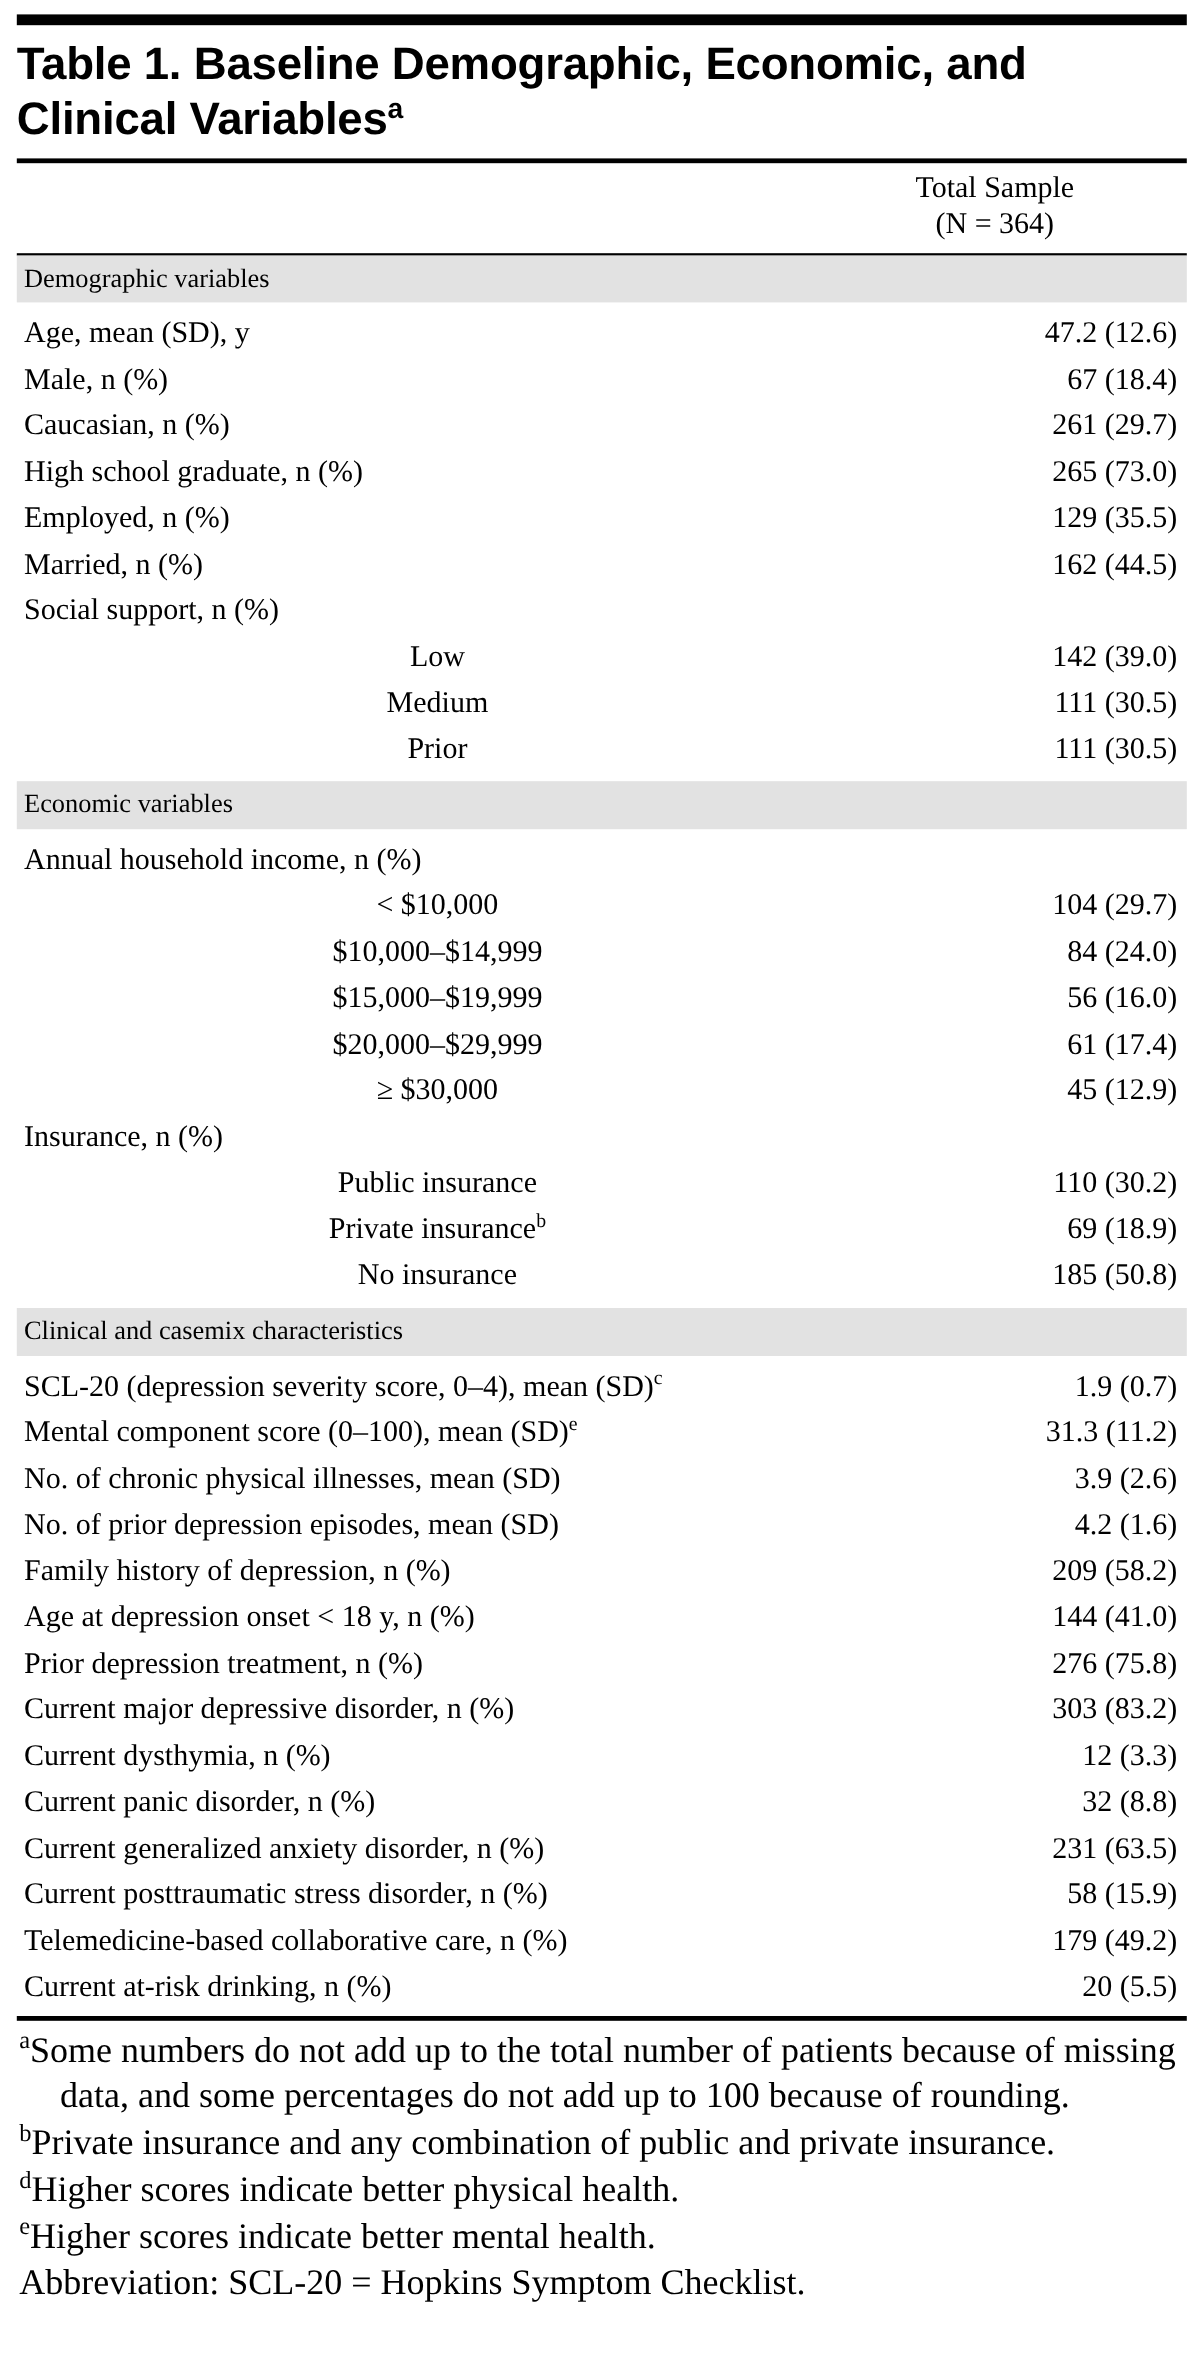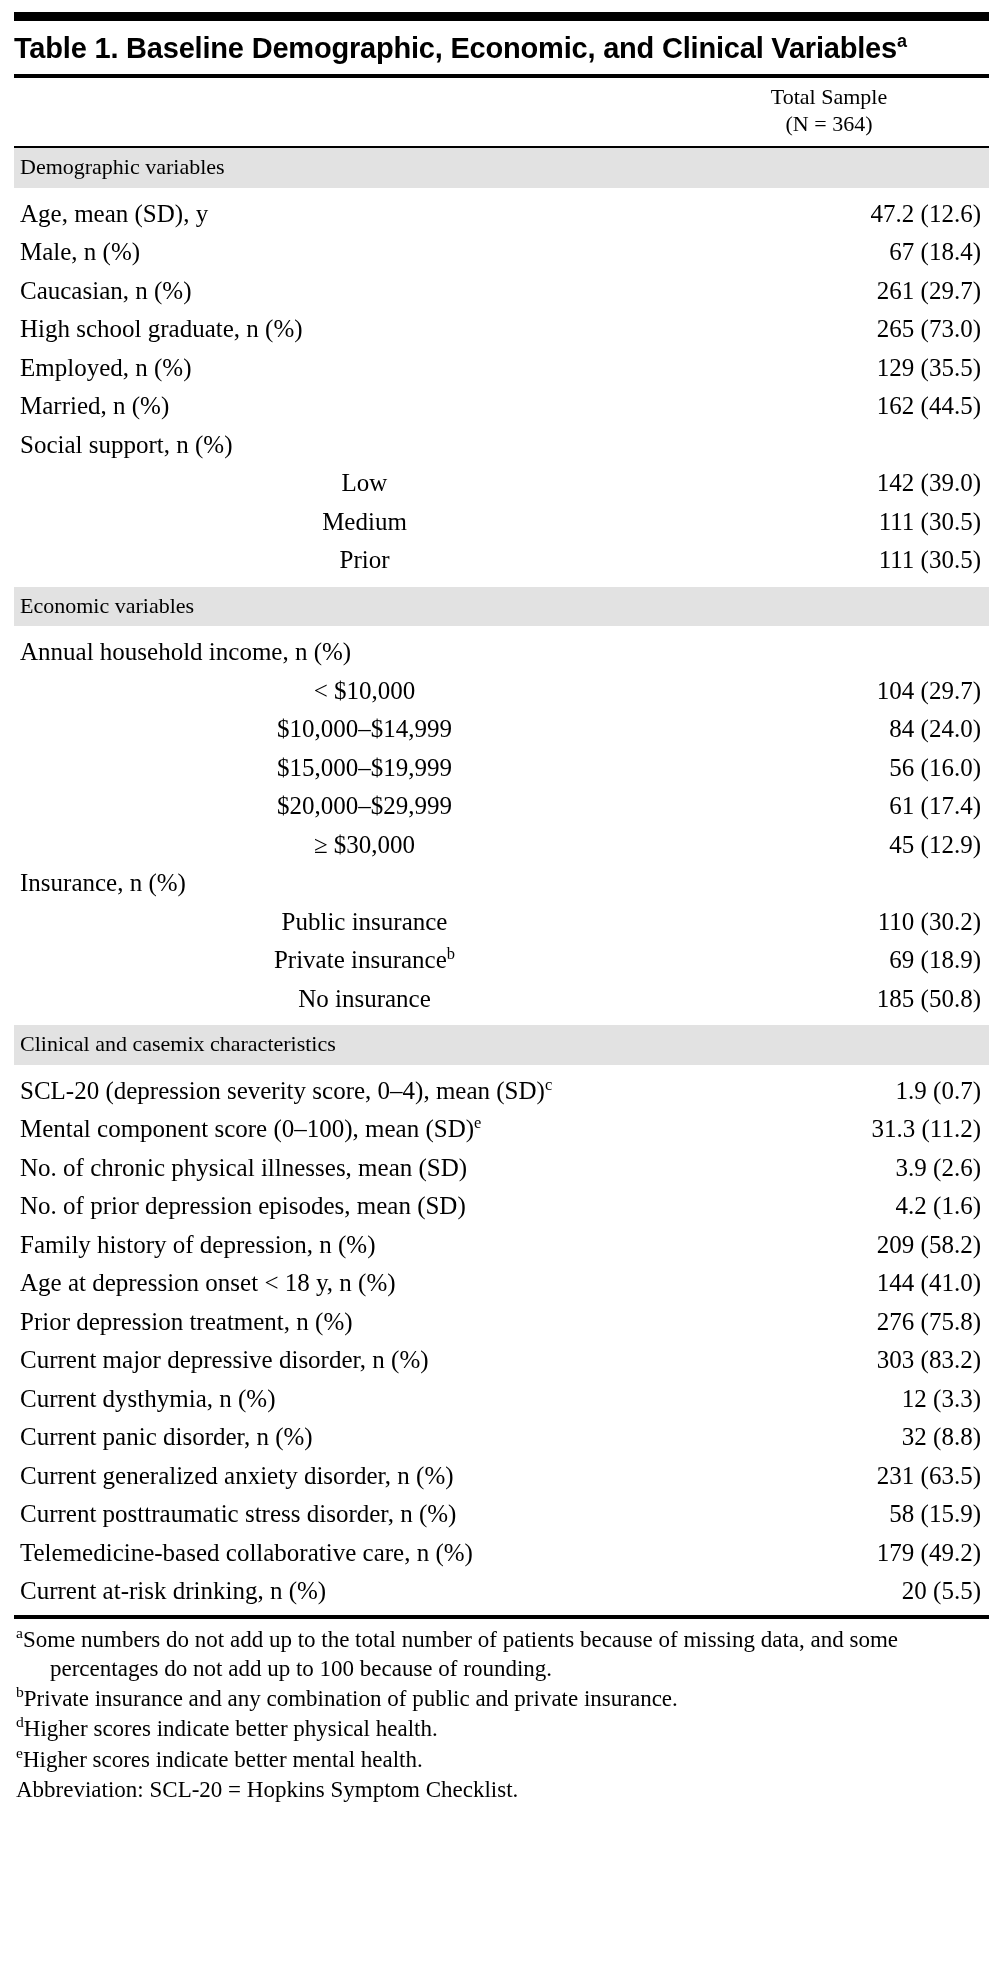--- a/index.html
+++ b/index.html
@@ -18,21 +18,21 @@
     padding: 0 14px 10px 14px;
   }
   .rule-top {
     height: 9px;
     background: #000000;
     margin: 12px 0 0 0;
   }
   .title {
     font-family: "Liberation Sans", sans-serif;
     font-weight: bold;
-    font-size: 29px;
+    font-size: 38px;
     line-height: 1.22;
     margin: 10px 0 8px 0;
     letter-spacing: -0.2px;
   }
   .title sup {
     font-size: 0.62em;
     vertical-align: super;
     line-height: 0;
   }
   .rule-medium {
@@ -51,21 +51,21 @@
     font-size: 25px;
     line-height: 1.30;
   }
   table.tbl td {
     padding: 0;
     vertical-align: top;
   }
   .colhead {
     text-align: center;
     padding: 6px 8px 8px 0 !important;
-    font-size: 22px;
+    font-size: 25px;
     line-height: 1.22;
   }
   .colhead .l2 { display: block; }
   .section td {
     background: #e2e2e2;
     font-size: 22px;
     padding: 5px 0 6px 6px !important;
   }
   .lbl {
     padding: 3px 0 3px 6px !important;
@@ -77,21 +77,21 @@
     white-space: nowrap;
   }
   .indent { padding-left: 38px !important; text-align: center; }
   sup.fn {
     font-size: 0.66em;
     vertical-align: super;
     line-height: 0;
   }
   .spacer-row td { height: 7px; padding: 0 !important; }
   .footnotes {
-    font-size: 23px;
+    font-size: 30px;
     line-height: 1.27;
     margin-top: 6px;
     padding-left: 2px;
   }
   .footnotes div {
     padding-left: 34px;
     text-indent: -34px;
     margin-bottom: 1px;
   }
   .footnotes sup {

